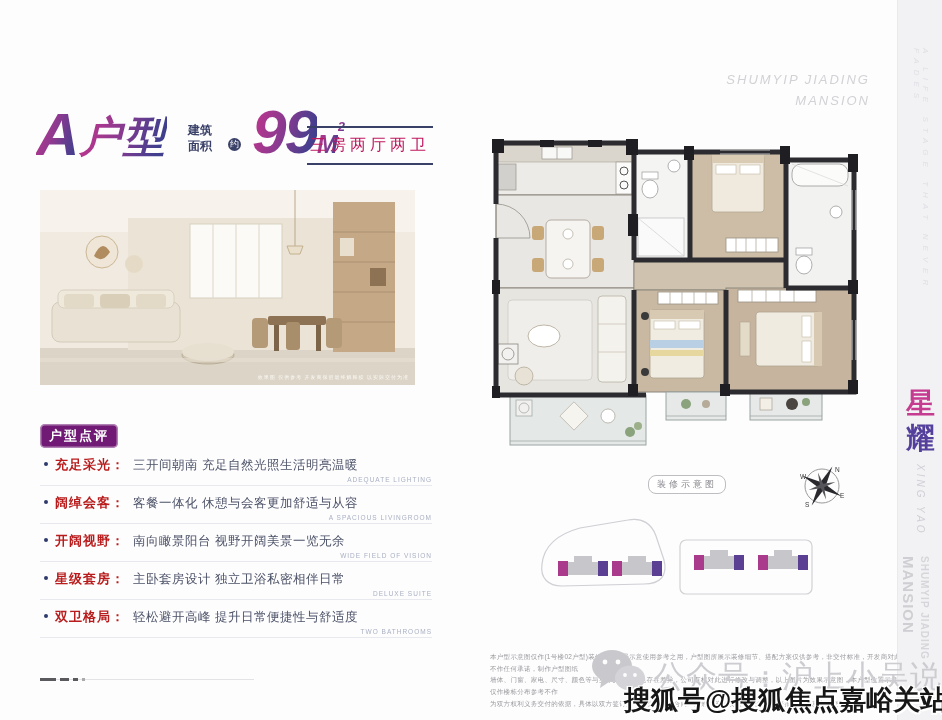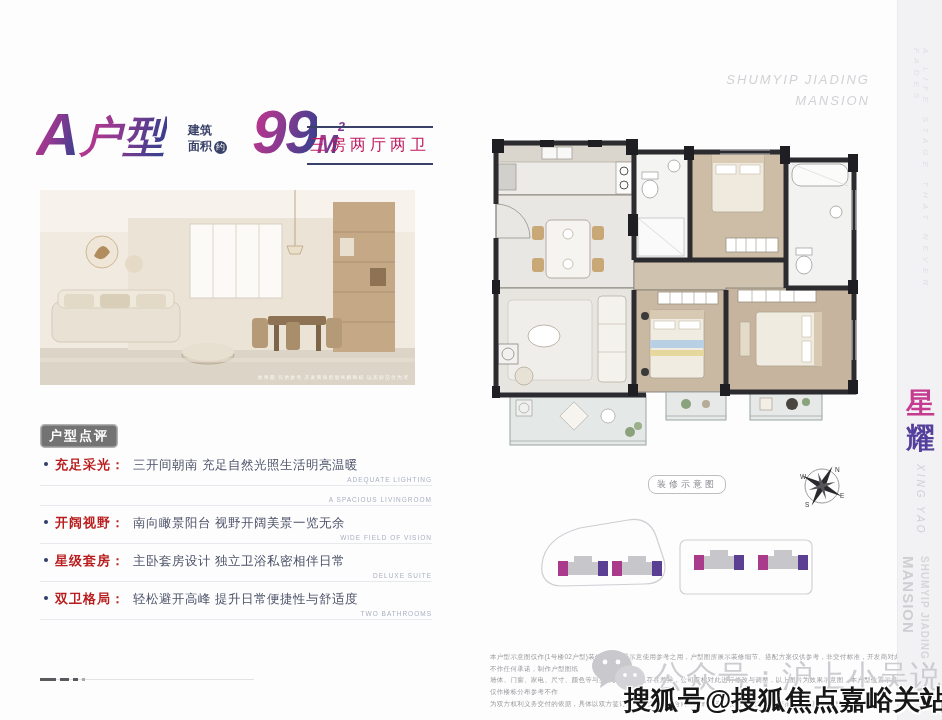--- a/index.html
+++ b/index.html
@@ -20,36 +20,36 @@
   
   .brand-topright { position:absolute; left:688px; top:70px; width:182px; text-align:right; font-style:italic; color:#d2d2d6; font-size:13px; letter-spacing:2px; line-height:1.6; }
 
   
   .unit-name { position:absolute; left:36px; top:100px; font-weight:bold; }
   .unit-name .letter { font-size:60px; font-style:italic; vertical-align:-4px; }
   .unit-name .suffix { font-size:42px; letter-spacing:2px;font-style:italic; }
   .grad { background:linear-gradient(105deg,#b8368d 12%,#8a3a90 46%,#3f3f8e 88%);
           -webkit-background-clip:text; background-clip:text; color:transparent; -webkit-text-fill-color:transparent; }
   .area-label { position:absolute; left:188px; top:122px; font-size:12px; font-weight:bold; color:#3a4168; line-height:1.35; }
-  .area-label .row2 { display:flex; align-items:flex-end; gap:2px; }
+  .area-label .row2 { display:flex; align-items:flex-start; gap:16px; }
   .approx-badge { display:inline-block; width:13px; height:13px; border-radius:50%; background:#3a4168; color:#fff; font-size:9px; line-height:13px; text-align:center; font-weight:normal; }
   .area-value { position:absolute; left:252px; top:96px; font-weight:bold; }
   .area-value .num { font-size:62px; font-style:italic; letter-spacing:-2px; }
   .area-value .unit { font-size:25px; font-style:italic; }
   .area-value .sup { font-size:13px; vertical-align:22px; font-style:italic; }
   .layout-desc { position:absolute; left:307px; top:126px; border-top:2px solid #3a4168; border-bottom:2px solid #3a4168; padding:7px 3px; font-size:16px; letter-spacing:4px; color:#be185d; }
 
   
   .photo { position:absolute; left:40px; top:190px; width:375px; height:195px; overflow:hidden; }
   .photo svg { display:block; }
   .photo-caption { position:absolute; right:6px; bottom:5px; font-size:5px; color:rgba(255,255,255,.85); letter-spacing:1px; }
 
   
   .review { position:absolute; left:40px; top:424px; width:392px; }
-  .review-badge { display:inline-block; background:#737373; color:#fff; font-size:13px; font-weight:bold; letter-spacing:2px; padding:3px 9px; border-radius:5px; box-shadow:inset 0 0 0 1.5px rgba(255,255,255,.45); }
+  .review-badge { display:inline-block; background:#701a75; color:#fff; font-size:13px; font-weight:bold; letter-spacing:2px; padding:3px 9px; border-radius:5px; box-shadow:inset 0 0 0 1.5px rgba(255,255,255,.45); }
   .review-item { border-bottom:1px solid #e8e9ee; padding:8px 0 2px 0; }
   .ri-line1 { display:flex; align-items:baseline; }
   .ri-dot { width:4px; height:4px; border-radius:50%; background:#303a6c; margin:0 7px 2px 4px; align-self:center; flex:none; }
   .ri-label { font-size:13px; font-weight:bold; color:#b91c1c; letter-spacing:1px; margin-right:8px; white-space:nowrap; }
   .ri-desc { font-size:12.5px; color:#4c5267; letter-spacing:0.5px; white-space:nowrap; }
   .ri-en { text-align:right; font-size:6.5px; color:#aab0c2; letter-spacing:1px; margin-top:2px; }
 
   
   .floorplan { position:absolute; left:480px; top:130px; width:396px; height:334px; }
   .plan-tag { position:absolute; left:648px; top:475px; border:1px solid #bdbdc2; border-radius:8px; padding:2px 8px; font-size:9px; letter-spacing:3px; color:#8a8a90; background:#fff; }
@@ -145,20 +145,25 @@
 
     <div class="review-item">
       <div class="ri-line1">
           <span class="ri-dot"></span>
         <span class="ri-label">充足采光：</span>
         <span class="ri-desc">三开间朝南 充足自然光照生活明亮温暖</span>
         </div>
       <div class="ri-en">ADEQUATE LIGHTING</div>
     </div>
     <div class="review-item">
+      <div class="ri-line1">
+          <span class="ri-dot"></span>
+        <span class="ri-label">阔绰会客：</span>
+        <span class="ri-desc">客餐一体化 休憩与会客更加舒适与从容</span>
+        </div>
       <div class="ri-en">A SPACIOUS LIVINGROOM</div>
     </div>
     <div class="review-item">
       <div class="ri-line1">
           <span class="ri-dot"></span>
         <span class="ri-label">开阔视野：</span>
         <span class="ri-desc">南向瞰景阳台 视野开阔美景一览无余</span>
         </div>
       <div class="ri-en">WIDE FIELD OF VISION</div>
     </div>

